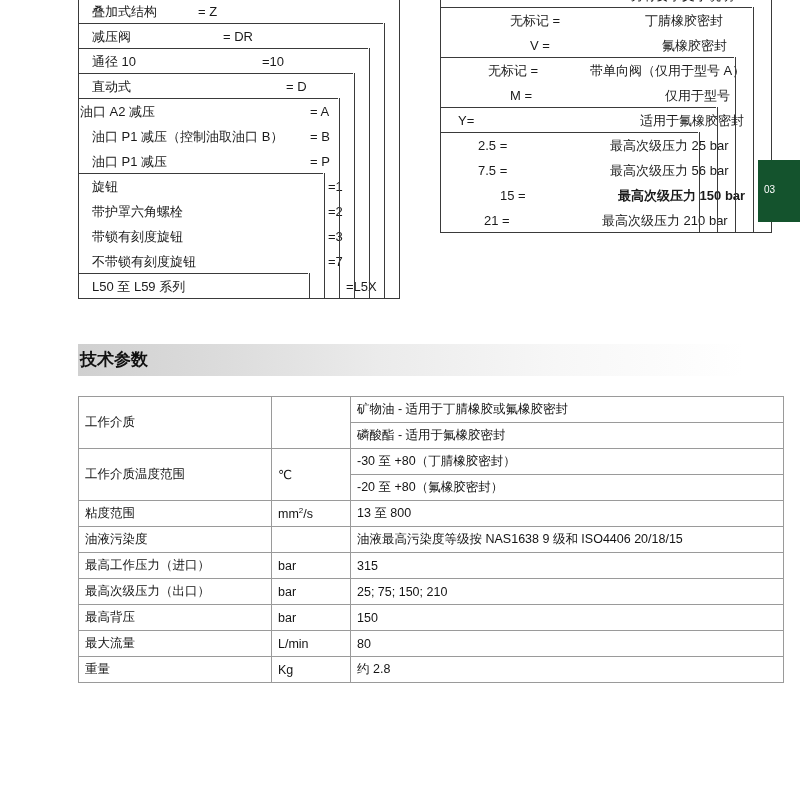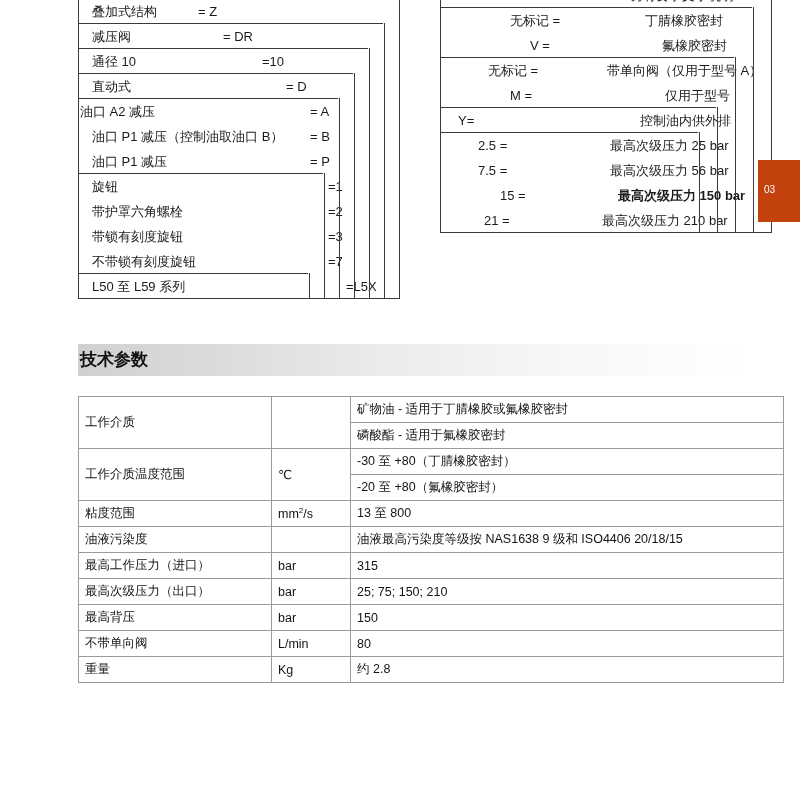--- a/index.html
+++ b/index.html
@@ -59,21 +59,21 @@
   
   #right-diagram { left: 440px; top: -30px; width: 345px; height: 290px; }
 
   
   #page-tab {
     position: absolute;
     left: 758px;
     top: 160px;
     width: 42px;
     height: 62px;
-    background: #c2410c;
+    background: #14532d;
     color: #ffffff;
     font-size: 10px;
     padding: 24px 0 0 6px;
     box-sizing: border-box;
   }
 
   
   #section-heading-wrap {
     position: absolute;
     left: 78px;
@@ -192,29 +192,29 @@
     <div class="cd-row" style="top: 39px; position: absolute; left: 0px; width: 330px;">
       <span class="cd-label" style="left: 70px;">无标记 =</span>
       <span class="cd-value" style="left: 205px;">丁腈橡胶密封</span>
     </div>
     <div class="cd-row" style="top: 64px; position: absolute; left: 0px; width: 330px;">
       <span class="cd-label" style="left: 90px;">V    =</span>
       <span class="cd-value" style="left: 222px;">氟橡胶密封</span>
     </div>
     <div class="cd-row" style="top: 89px; position: absolute; left: 0px; width: 330px;">
       <span class="cd-label" style="left: 48px;">无标记 =</span>
-      <span class="cd-value" style="left: 150px; margin-left: 17px;">带单向阀（仅用于型号 A）</span>
+      <span class="cd-value" style="left: 150px;">带单向阀（仅用于型号 A）</span>
     </div>
     <div class="cd-row" style="top: 114px; position: absolute; left: 0px; width: 330px;">
       <span class="cd-label" style="left: 70px;">M    =</span>
       <span class="cd-value" style="left: 225px;">仅用于型号</span>
     </div>
     <div class="cd-row" style="top: 139px; position: absolute; left: 0px; width: 330px;">
       <span class="cd-label" style="left: 18px;">Y=</span>
-      <span class="cd-value" style="left: 200px;">控制油内供外排</span>
+      <span class="cd-value" style="left: 200px;">适用于氟橡胶密封</span>
     </div>
     <div class="cd-row" style="top: 164px; position: absolute; left: 0px; width: 330px;">
       <span class="cd-label" style="left: 38px;">2.5 =</span>
       <span class="cd-value" style="left: 170px;">最高次级压力 25 bar</span>
     </div>
     <div class="cd-row" style="top: 189px; position: absolute; left: 0px; width: 330px;">
       <span class="cd-label" style="left: 38px;">7.5 =</span>
       <span class="cd-value" style="left: 170px;">最高次级压力 56 bar</span>
     </div>
     <div class="cd-row" style="top: 214px; position: absolute; left: 16px; width: 330px;">
@@ -282,21 +282,21 @@
         <td class="c-label" rowspan="1">最高次级压力（出口）</td>
         <td class="c-unit" rowspan="1">bar</td>
         <td class="c-value">25; 75; 150; 210</td>
       </tr>
       <tr>
         <td class="c-label" rowspan="1">最高背压</td>
         <td class="c-unit" rowspan="1">bar</td>
         <td class="c-value">150</td>
       </tr>
       <tr>
-        <td class="c-label" rowspan="1">不带单向阀</td>
+        <td class="c-label" rowspan="1">最大流量</td>
         <td class="c-unit" rowspan="1">L/min</td>
         <td class="c-value">80</td>
       </tr>
       <tr>
         <td class="c-label" rowspan="1">重量</td>
         <td class="c-unit" rowspan="1">Kg</td>
         <td class="c-value">约 2.8</td>
       </tr>
     </tbody>
 </table>

